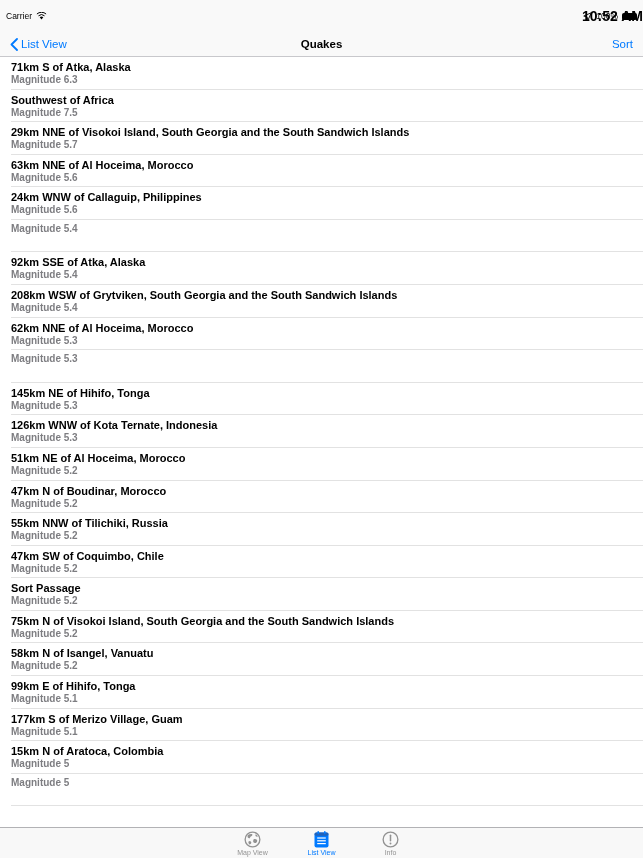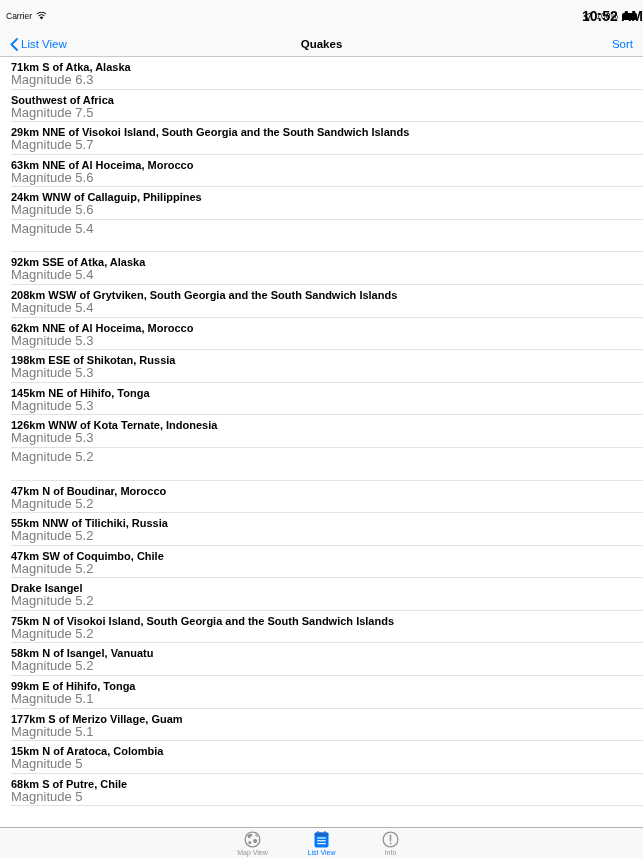--- a/index.html
+++ b/index.html
@@ -76,21 +76,21 @@
   .quake-row::after {
     content: ""; position: absolute; left: 11px; right: 0; bottom: 0;
     border-bottom: 1px solid #e2e2e2;
   }
   .quake-place {
     font-size: 11px; font-weight: bold; color: #000;
     line-height: 14px;
     white-space: nowrap; overflow: hidden;
   }
   .quake-mag {
-    font-size: 13px; color: #7d7d81; line-height: 12px;
+    font-size: 10px; color: #7d7d81; line-height: 12px; font-weight: bold;
   }
 
   
   .tab-bar {
     position: absolute; left: 0; right: 0; bottom: 0;
     height: 31px;
     background: #f8f8f8;
     border-top: 1px solid #b2b2b5;
     display: flex;
     justify-content: center;
@@ -187,55 +187,55 @@
     <div class="quake-place">208km WSW of Grytviken, South Georgia and the South Sandwich Islands</div>
     <div class="quake-mag">Magnitude 5.4</div>
   </div>
 
   <div class="quake-row">
     <div class="quake-place">62km NNE of Al Hoceima, Morocco</div>
     <div class="quake-mag">Magnitude 5.3</div>
   </div>
 
   <div class="quake-row">
-    <div class="quake-place">198km ESE of Shikotan, Russia</div>
     <div class="quake-mag">Magnitude 5.3</div>
   </div>
 
   <div class="quake-row">
     <div class="quake-place">145km NE of Hihifo, Tonga</div>
     <div class="quake-mag">Magnitude 5.3</div>
   </div>
 
   <div class="quake-row">
     <div class="quake-place">126km WNW of Kota Ternate, Indonesia</div>
     <div class="quake-mag">Magnitude 5.3</div>
   </div>
 
   <div class="quake-row">
+    <div class="quake-place">51km NE of Al Hoceima, Morocco</div>
     <div class="quake-mag">Magnitude 5.2</div>
   </div>
 
   <div class="quake-row">
     <div class="quake-place">47km N of Boudinar, Morocco</div>
     <div class="quake-mag">Magnitude 5.2</div>
   </div>
 
   <div class="quake-row">
     <div class="quake-place">55km NNW of Tilichiki, Russia</div>
     <div class="quake-mag">Magnitude 5.2</div>
   </div>
 
   <div class="quake-row">
     <div class="quake-place">47km SW of Coquimbo, Chile</div>
     <div class="quake-mag">Magnitude 5.2</div>
   </div>
 
   <div class="quake-row">
-    <div class="quake-place">Drake Isangel</div>
+    <div class="quake-place">Sort Passage</div>
     <div class="quake-mag">Magnitude 5.2</div>
   </div>
 
   <div class="quake-row">
     <div class="quake-place">75km N of Visokoi Island, South Georgia and the South Sandwich Islands</div>
     <div class="quake-mag">Magnitude 5.2</div>
   </div>
 
   <div class="quake-row">
     <div class="quake-place">58km N of Isangel, Vanuatu</div>
@@ -251,21 +251,20 @@
     <div class="quake-place">177km S of Merizo Village, Guam</div>
     <div class="quake-mag">Magnitude 5.1</div>
   </div>
 
   <div class="quake-row">
     <div class="quake-place">15km N of Aratoca, Colombia</div>
     <div class="quake-mag">Magnitude 5</div>
   </div>
 
   <div class="quake-row">
-    <div class="quake-place">68km S of Putre, Chile</div>
     <div class="quake-mag">Magnitude 5</div>
   </div>
 </div>
 
 <div class="tab-bar">
   <div class="tab-item">
     <span class="tab-icon">
       <svg width="17" height="17" viewBox="0 0 18 18">
         <circle cx="9" cy="9" r="7.8" fill="none" stroke="#929292" stroke-width="1.4"></circle>
         <path d="M4 4.5 Q6 2.8 8.5 3.2 Q9.6 4.2 8.2 5.4 Q6.4 6 6.2 7.6 Q5 8.2 4 7 Q3.4 5.6 4 4.5 Z" fill="#929292"></path>

